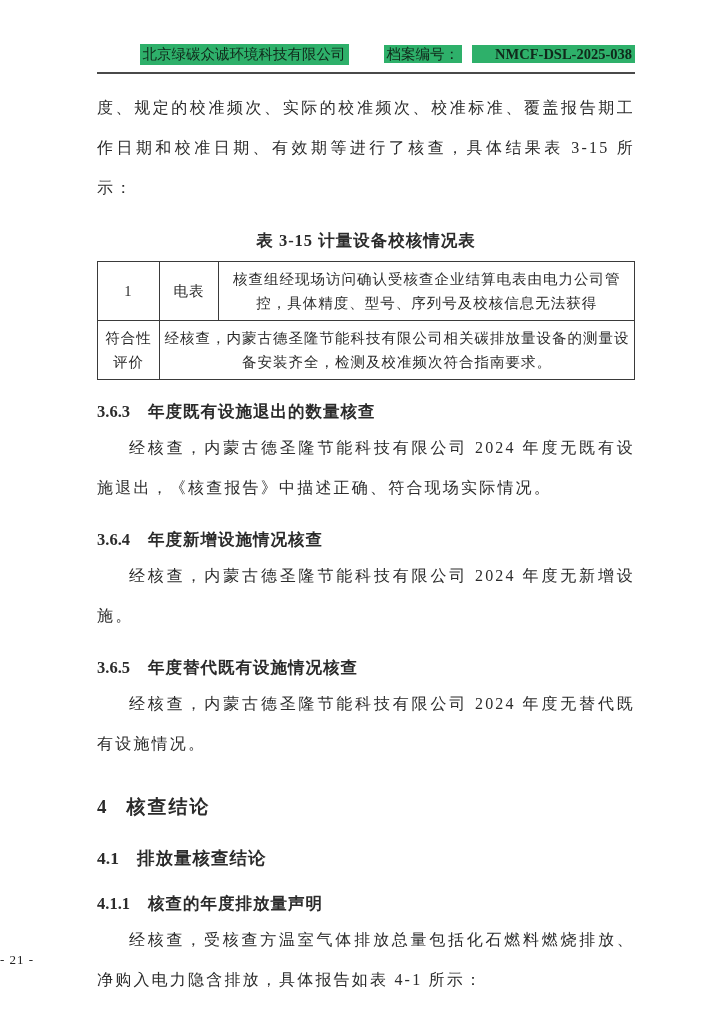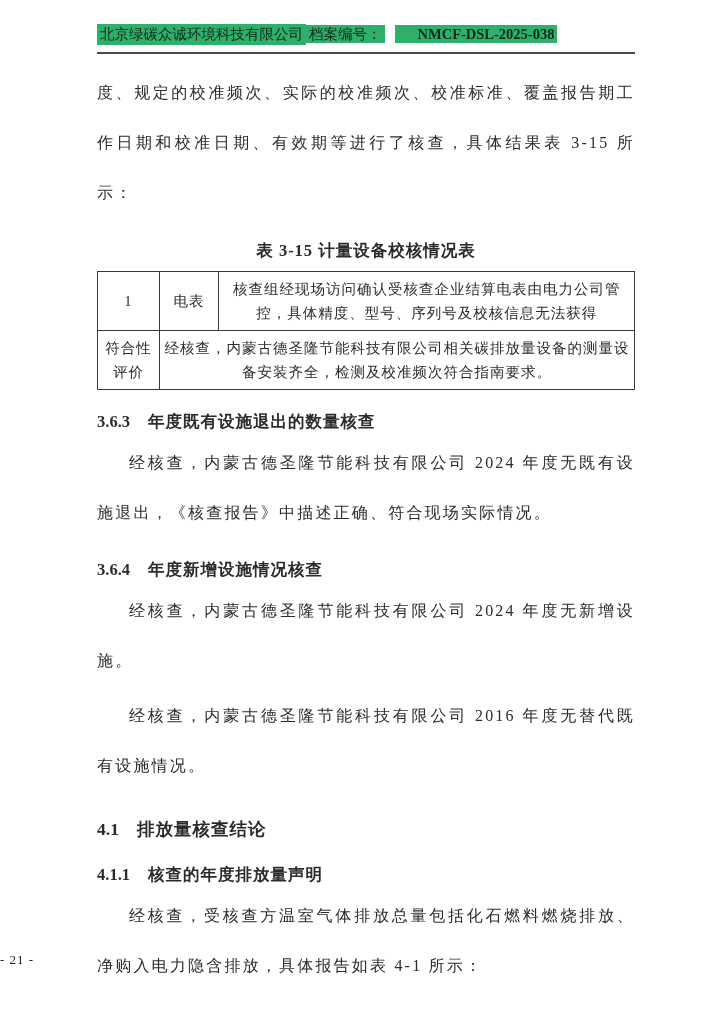--- a/index.html
+++ b/index.html
@@ -7,37 +7,38 @@
   .page {
     position: relative;
     width: 723px;
     height: 1024px;
     background: #ffffff;
     font-family: "Liberation Serif", "DejaVu Serif", serif;
     color: #2b2b2b;
     overflow: hidden;
   }
   .header {
-    margin: 24px 88px 0 97px;
+    margin: 44px 88px 0 97px;
     padding-bottom: 7px;
     border-bottom: 2px solid #4a4a4a;
     display: flex;
-    justify-content: flex-start;
+    justify-content: flex-end;
     align-items: baseline;
     font-size: 14.5px;
+    gap: 35px;
   }
   .hl {
     padding: 1px 3px;
     color: #10291b;
   }
   .archive-no { margin-left: 10px; font-family: "Liberation Serif", serif; font-weight: bold; }
   .content { margin: 0 88px 0 97px; }
   .body-text {
     font-size: 16px;
-    line-height: 50px;
+    line-height: 40px;
     letter-spacing: 2.2px;
     text-align: justify;
   }
   .no-indent { text-indent: 0; margin-top: 14px; }
   .indent { text-indent: 2em; }
   .table-title {
     text-align: center;
     font-weight: bold;
     font-size: 16.5px;
     letter-spacing: 1px;
@@ -136,22 +137,28 @@
     <h3 class="sec-h">
       <span class="num">3.6.3</span><span>年度既有设施退出的数量核查</span>
     </h3>
     <p class="body-text indent sec-p">经核查，内蒙古德圣隆节能科技有限公司 2024 年度无既有设施退出，《核查报告》中描述正确、符合现场实际情况。</p>
 
     <h3 class="sec-h">
       <span class="num">3.6.4</span><span>年度新增设施情况核查</span>
     </h3>
     <p class="body-text indent sec-p">经核查，内蒙古德圣隆节能科技有限公司 2024 年度无新增设施。</p>
 
-    <p class="body-text indent sec-p">经核查，内蒙古德圣隆节能科技有限公司 2016 年度无替代既有设施情况。</p>
+    <h3 class="sec-h">
+      <span class="num">3.6.5</span><span>年度替代既有设施情况核查</span>
+    </h3>
+    <p class="body-text indent sec-p">经核查，内蒙古德圣隆节能科技有限公司 2024 年度无替代既有设施情况。</p>
 
+    <h1 class="chapter-h">
+      <span class="num">4</span><span>核查结论</span>
+    </h1>
 
     <h2 class="sec-h sub-h">
       <span class="num">4.1</span><span>排放量核查结论</span>
     </h2>
 
     <h3 class="sec-h subsub-h">
       <span class="num">4.1.1</span><span>核查的年度排放量声明</span>
     </h3>
     <p class="body-text indent sec-p">经核查，受核查方温室气体排放总量包括化石燃料燃烧排放、净购入电力隐含排放，具体报告如表 4-1 所示：</p>
 

